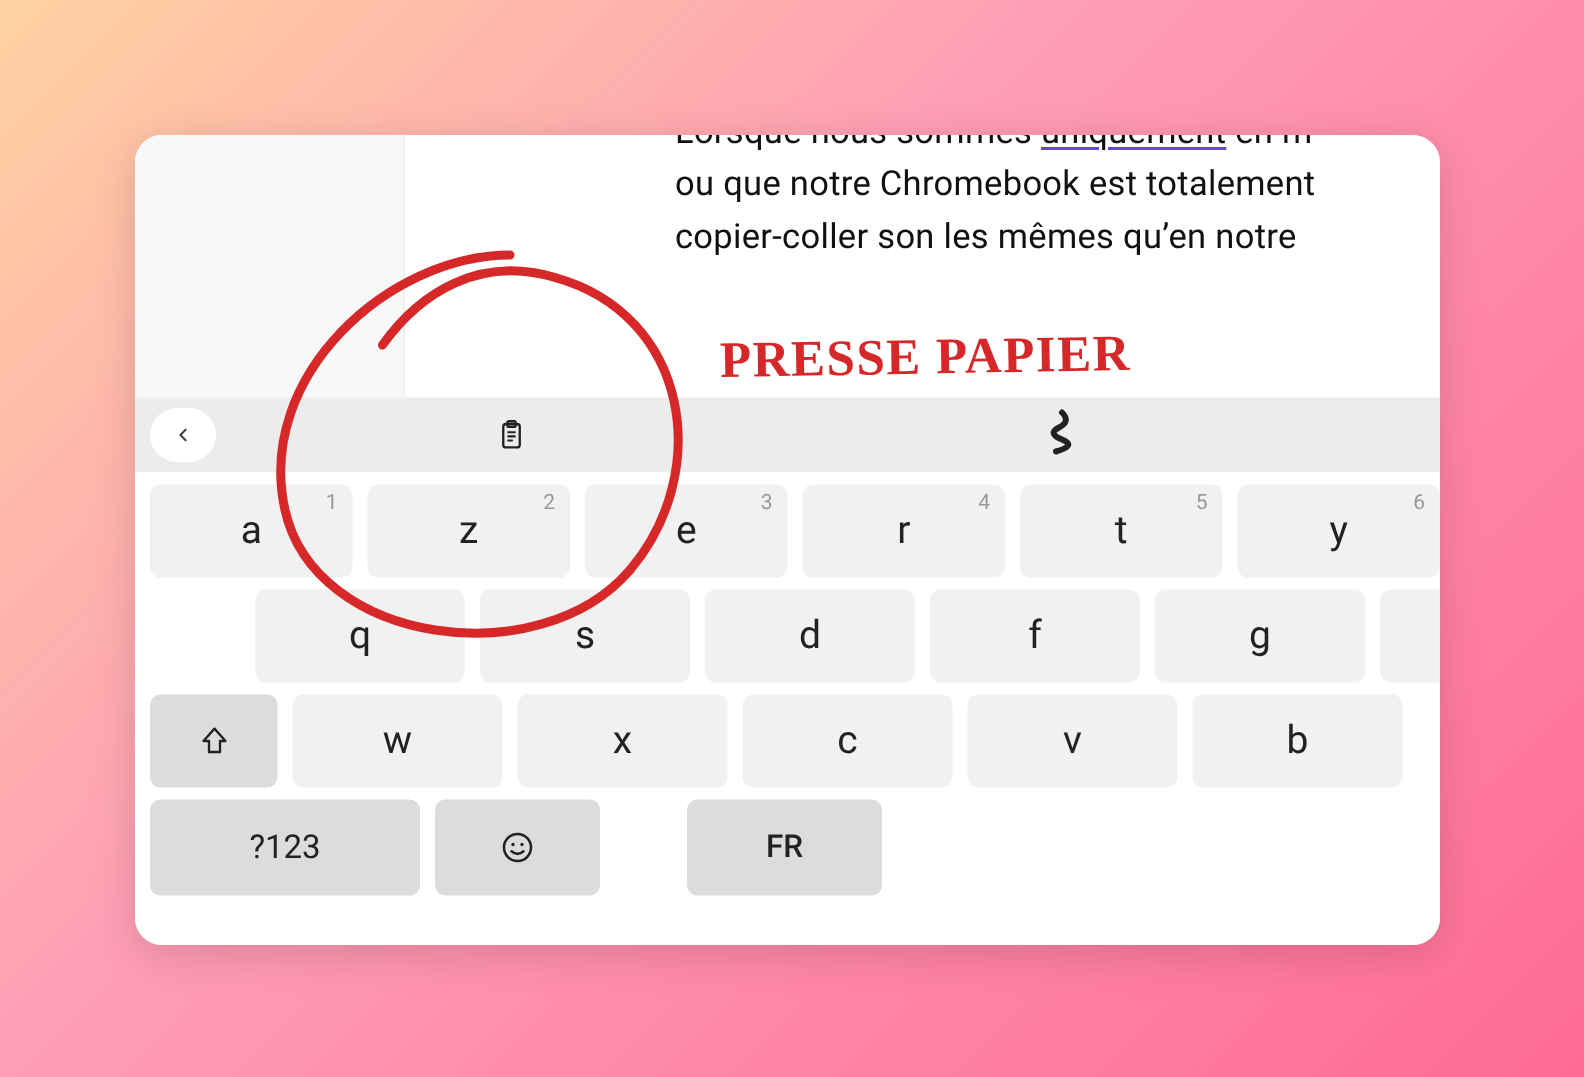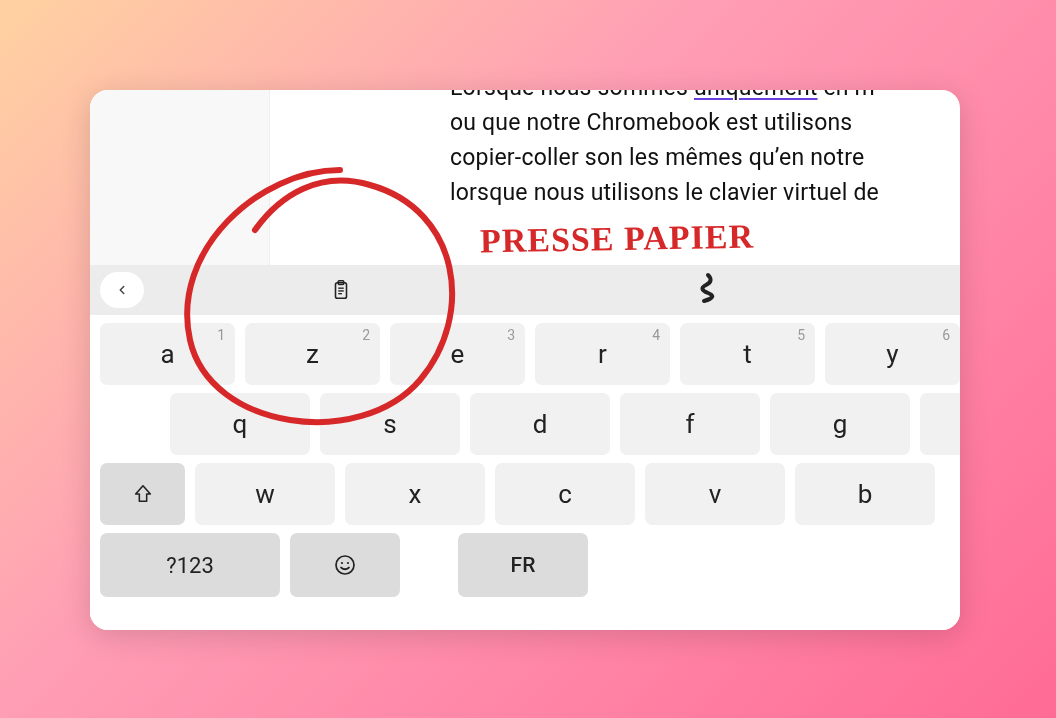--- a/index.html
+++ b/index.html
@@ -124,23 +124,22 @@
 <body>
 
 <div class="card">
 
   <div class="doc-sidebar"></div>
 
   <div class="doc-text">
     <div>
       <span>Lorsque nous sommes </span><span class="underlined">uniquement</span><span> en m</span>
     </div>
-    <div>ou que notre Chromebook est utilisons </div>
+    <div>ou que notre Chromebook est totalement </div>
     <div>copier-coller son les mêmes qu’en notre </div>
-    <div>lorsque nous utilisons le clavier virtuel de </div>
   </div>
 
   <div class="suggestion-bar">
     <div class="back-pill">
       <svg viewBox="0 0 24 24">
           <path d="M15 18l-6-6 6-6" fill="none" stroke="#444" stroke-width="2.5" stroke-linecap="round" stroke-linejoin="round"></path>
         </svg>
     </div>
     <div class="clipboard-slot">
       <svg viewBox="0 0 24 24">

